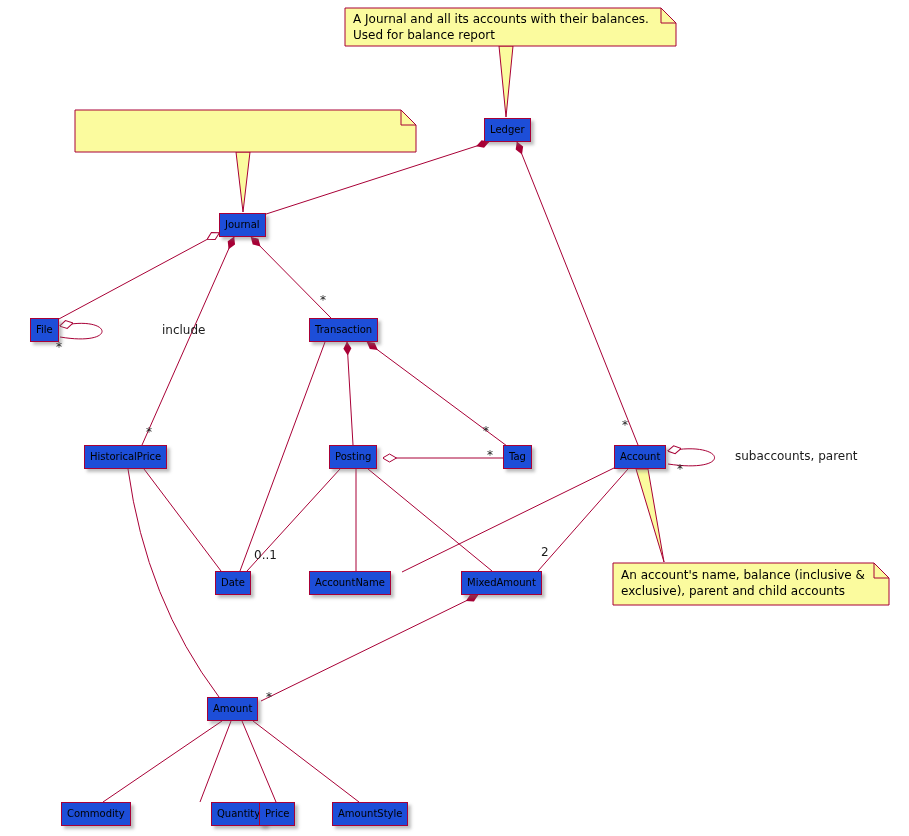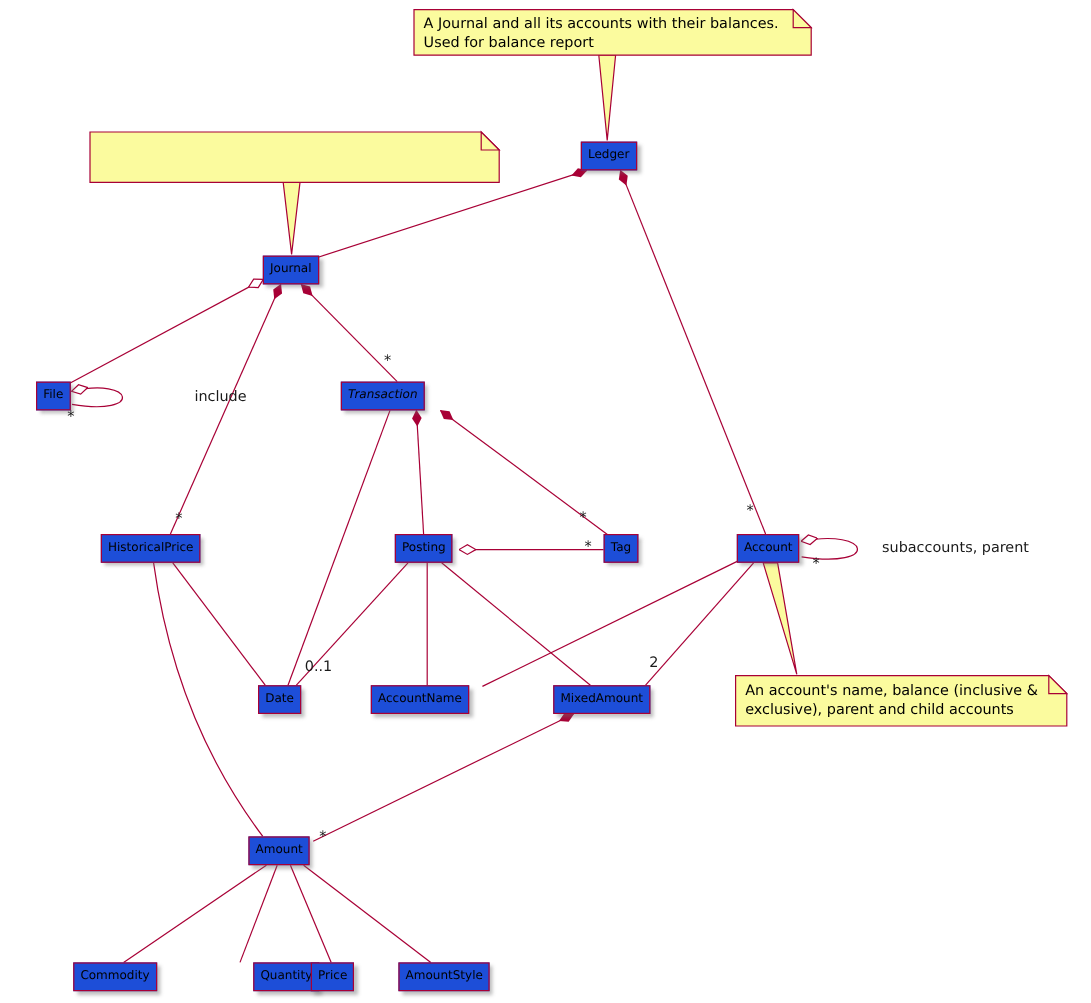--- a/index.html
+++ b/index.html
@@ -85,21 +85,21 @@
       <line x1="242" y1="721" x2="276" y2="802"></line>
       <line x1="253" y1="721" x2="359" y2="802"></line>
       <path d="M60 326 C112 314, 120 347, 60 337" marker-start="url(#dopen)"></path>
       <path d="M668 451 C726 440, 734 474, 668 464" marker-start="url(#dopen)"></path>
     </g>
   </svg>
 
   <div class="node" style="left:484px;top:118px;">Ledger</div>
   <div class="node" style="left:219px;top:213px;">Journal</div>
   <div class="node" style="left:30px;top:318px;">File</div>
-  <div class="node" style="left:284px;top:318px;font-style:italic;">Transaction</div>
+  <div class="node" style="left:309px;top:318px;">Transaction</div>
   <div class="node" style="left:84px;top:445px;text-align:right;">HistoricalPrice</div>
   <div class="node" style="left:329px;top:445px;">Posting</div>
   <div class="node" style="left:503px;top:445px;">Tag</div>
   <div class="node" style="left:614px;top:445px;">Account</div>
   <div class="node" style="left:215px;top:571px;">Date</div>
   <div class="node" style="left:309px;top:571px;">AccountName</div>
   <div class="node" style="left:461px;top:571px;">MixedAmount</div>
   <div class="node" style="left:207px;top:697px;">Amount</div>
   <div class="node" style="left:61px;top:802px;">Commodity</div>
   <div class="node" style="left:167px;top:802px;margin-left:44px;">Quantity</div>

